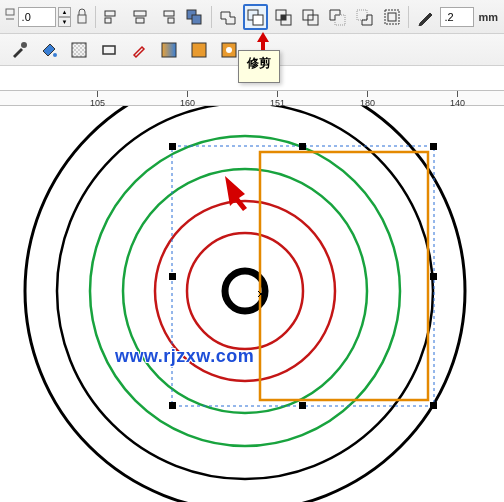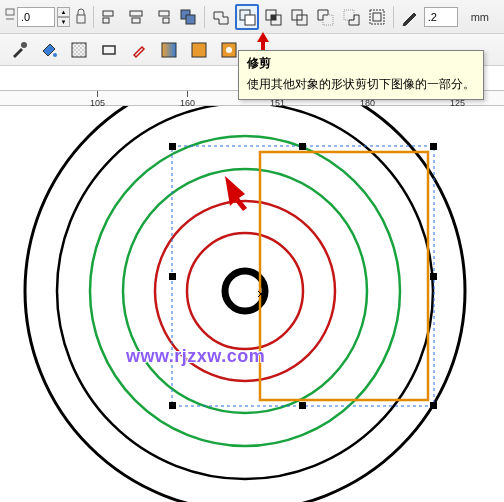--- a/index.html
+++ b/index.html
@@ -6,38 +6,38 @@
   body { font-family: "Microsoft YaHei", sans-serif; font-size: 12px; background: #fff; width: 504px; height: 502px; overflow: hidden; position: relative; }
 
   .toolbar { height: 34px; background: linear-gradient(#f5f5f5,#ececec); border-bottom: 1px solid #d0d0d0; display: flex; align-items: center; padding: 0 4px; gap: 2px; }
   .tb-sep { width: 1px; height: 22px; background: #c8c8c8; margin: 0 2px; }
   .tb-input { width: 38px; height: 20px; border: 1px solid #a8a8a8; font-size: 11px; padding: 0 3px; background: #fff; }
   .stepper { width: 14px; height: 20px; display: flex; flex-direction: column; }
   .stepper div { flex: 1; border: 1px solid #a8a8a8; background: #f0f0f0; font-size: 6px; text-align: center; line-height: 8px; }
   .tb-btn { width: 26px; height: 26px; display: flex; align-items: center; justify-content: center; border: 1px solid transparent; border-radius: 2px; cursor: pointer; }
   .tb-btn.highlight { border: 2px solid #2f6fd0; background: #e8f2fb; }
   .tb-btn svg { width: 18px; height: 18px; }
-  .unit-label { font-size: 11px; margin: 0 11px; color: #333; }
+  .unit-label { font-size: 11px; margin: 0 2px; color: #333; font-weight: bold; }
 
   .toolbar2 { height: 32px; background: linear-gradient(#f7f7f7,#efefef); border-bottom: 1px solid #d0d0d0; display: flex; align-items: center; padding: 0 6px; gap: 4px; }
   .tool2-btn { width: 26px; height: 26px; display:flex; align-items:center; justify-content:center; cursor:pointer; border:1px solid transparent; }
 
   .tooltip { position: absolute; left: 238px; top: 50px; background: #ffffe1; border: 1px solid #808080; padding: 4px 8px 6px; font-size: 12px; box-shadow: 2px 2px 4px rgba(0,0,0,.2); z-index: 50; max-width: 260px; }
   .tooltip .tt-title { font-weight: bold; margin-bottom: 4px; }
 
   .red-arrow-up { position: absolute; left: 253px; top: 30px; z-index: 40; color: #d00; }
 
   .ruler-h { position: absolute; left: 0; top: 90px; width: 504px; height: 16px; background: #fafafa; border-top: 1px solid #c0c0c0; border-bottom: 1px solid #c0c0c0; }
   .ruler-h .tick { position: absolute; top: 0; height: 16px; }
   .ruler-h .tick .t-line { width: 1px; height: 6px; background: #555; margin: 0 auto; }
   .ruler-h .tick .t-label { font-size: 9px; color: #333; text-align: center; margin-top: 1px; }
 
   .canvas { position: absolute; left: 0; top: 106px; width: 504px; height: 396px; background: #fff; overflow: hidden; }
   .handle { position: absolute; width: 7px; height: 7px; background: #000; }
-  .watermark { position:absolute; left:126px; top:240px; font-family: Arial,sans-serif; font-size:18px; font-weight:bold; color:#8b5cf6; -webkit-text-stroke: 2px #fff; paint-order: stroke fill; letter-spacing: 0.5px; }
+  .watermark { position:absolute; left:115px; top:240px; font-family: Arial,sans-serif; font-size:18px; font-weight:bold; color:#1d4ed8; -webkit-text-stroke: 2px #fff; paint-order: stroke fill; letter-spacing: 0.5px; }
 </style>
 </head>
 <body>
 
 <div class="toolbar">
   <svg width="12" height="20">
       <rect x="2" y="2" width="8" height="6" fill="none" stroke="#666"></rect>
       <line x1="2" y1="12" x2="10" y2="12" stroke="#666"></line>
     </svg>
   <input class="tb-input" value=".0" style="">
@@ -187,21 +187,20 @@
       </svg>
     </div>
 </div>
 
 <svg class="red-arrow-up" width="20" height="28">
   <path d="M10 2 L16 12 L12 12 L12 26 L8 26 L8 12 L4 12 Z" fill="#d40000"></path>
 </svg>
 
 <div class="tooltip">
   <div class="tt-title">修剪</div>
-  <div>使用其他对象的形状剪切下图像的一部分。</div>
 </div>
 
 <div class="ruler-h">
   <div class="tick" style="left:90px">
       <div class="t-line"></div>
       <div class="t-label">105</div>
     </div>
   <div class="tick" style="left:180px">
       <div class="t-line"></div>
       <div class="t-label">160</div>
@@ -209,21 +208,21 @@
   <div class="tick" style="left:270px">
       <div class="t-line"></div>
       <div class="t-label">151</div>
     </div>
   <div class="tick" style="left:360px">
       <div class="t-line"></div>
       <div class="t-label">180</div>
     </div>
   <div class="tick" style="left:450px">
       <div class="t-line"></div>
-      <div class="t-label">125</div>
+      <div class="t-label">140</div>
     </div>
 </div>
 
 <div class="canvas">
   <svg width="504" height="396">
     <g transform="translate(245,185)">
       <circle r="220" fill="none" stroke="#000" stroke-width="3"></circle>
       <circle r="188" fill="none" stroke="#000" stroke-width="2.5"></circle>
       <circle r="155" fill="none" stroke="#18a33e" stroke-width="2.5"></circle>
       <circle r="122" fill="none" stroke="#18a33e" stroke-width="2.5"></circle>

